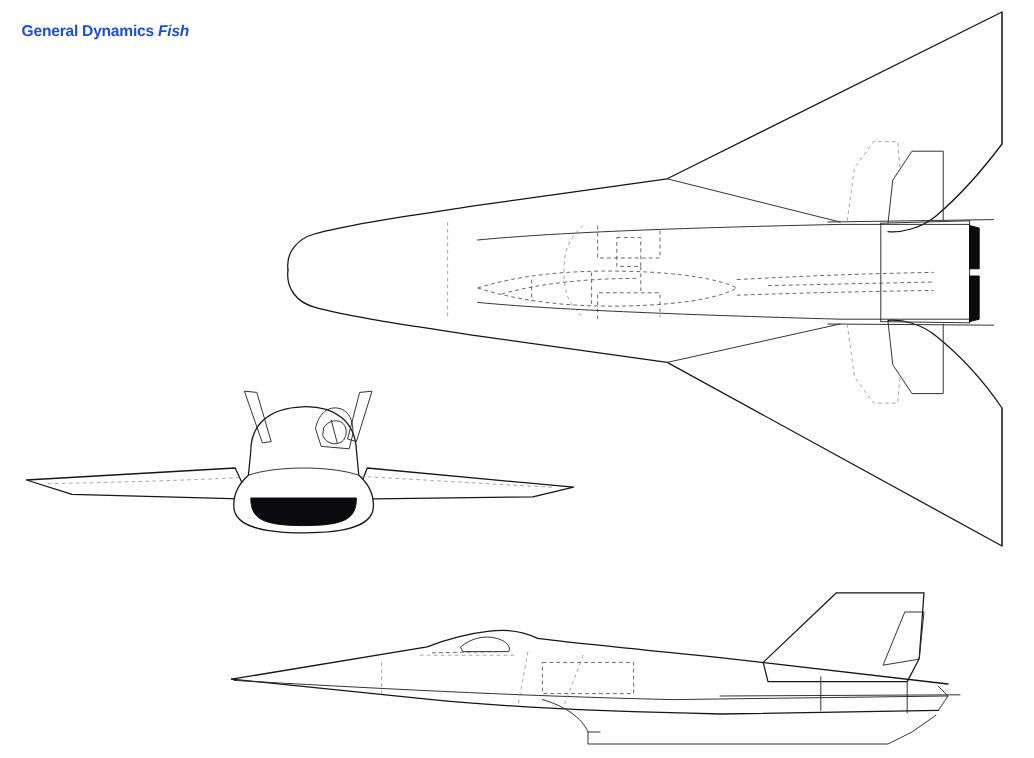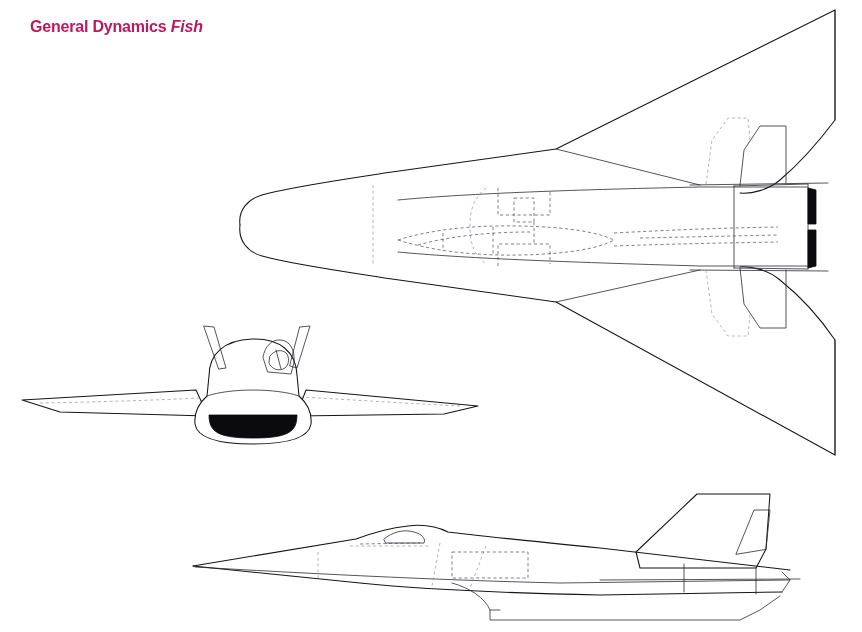--- a/index.html
+++ b/index.html
@@ -12,25 +12,25 @@
   }
   #page {
     position: relative;
     width: 862px;
     height: 632px;
     background: #ffffff;
     overflow: hidden;
   }
   #title {
     position: absolute;
-    left: 30px;
+    left: 18px;
     top: 18px;
-    font-size: 16px;
+    font-size: 13px;
     font-weight: bold;
-    color: #be185d;
+    color: #1d4ed8;
     letter-spacing: -0.2px;
     white-space: nowrap;
   }
   #title .manufacturer {
     font-style: normal;
   }
   #title .model {
     font-style: italic;
   }
   #drawing {

